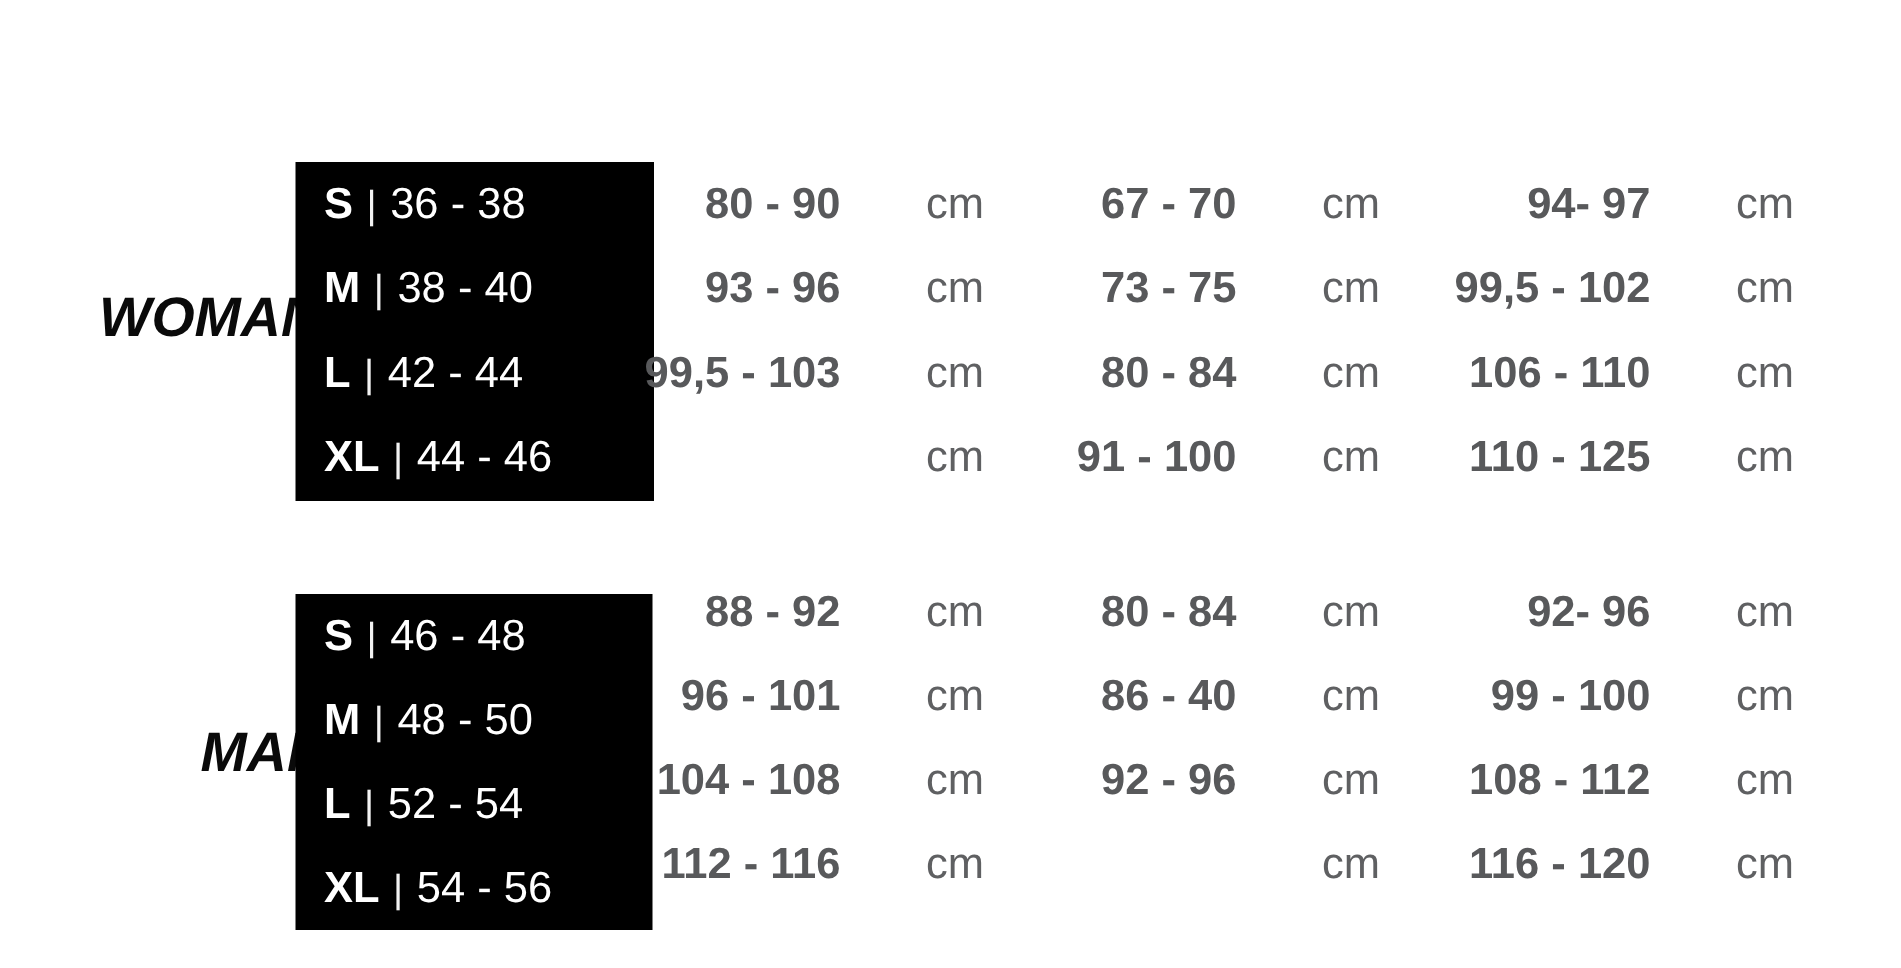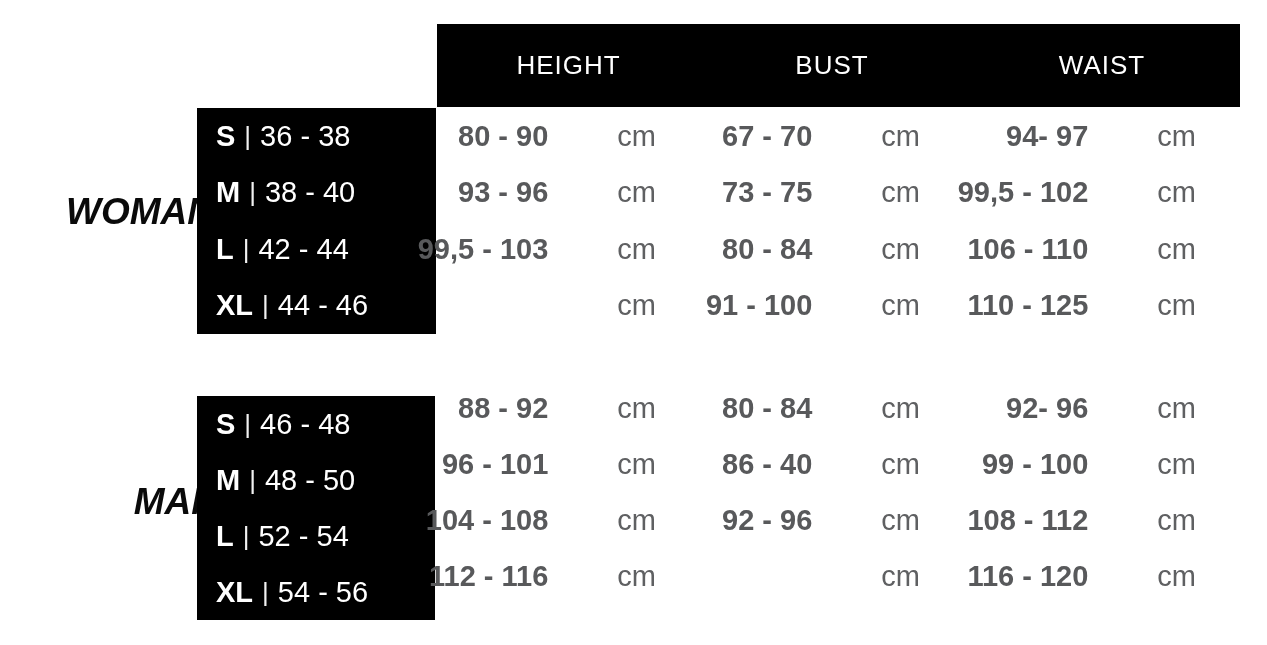--- a/index.html
+++ b/index.html
@@ -36,32 +36,27 @@
     position:absolute;left:437px;width:803px;display:grid;
     grid-template-columns:263px 264px 276px;
   }
   .grid-woman{top:108px;height:226px;grid-template-rows:repeat(4,1fr);}
   .grid-man{top:380px;height:224px;grid-template-rows:repeat(4,1fr);}
   .cell{
     display:flex;align-items:center;justify-content:flex-end;
     padding-right:44px;font-size:29px;color:#58595b;white-space:nowrap;gap:48px;
   }
   .num{font-weight:bold;color:#58595b;}
-  .unit{margin-left:21px;font-weight:normal;color:#5f6062;}
+  .unit{margin-left:9px;font-weight:normal;color:#5f6062;}
 </style>
 </head>
 <body>
 
 <div class="canvas">
 
-  <div class="header-bar">
-    <div class="header-cell">HEIGHT</div>
-    <div class="header-cell">BUST</div>
-    <div class="header-cell">WAIST</div>
-  </div>
 
   <div class="section-label label-woman">WOMAN</div>
   <div class="section-label label-man">MAN</div>
 
   <div class="size-box box-woman">
     <div class="size-row">
       <span class="size-letter">S</span>
       <span class="size-sep">|</span>
       <span class="size-range">36 - 38</span>
     </div>

